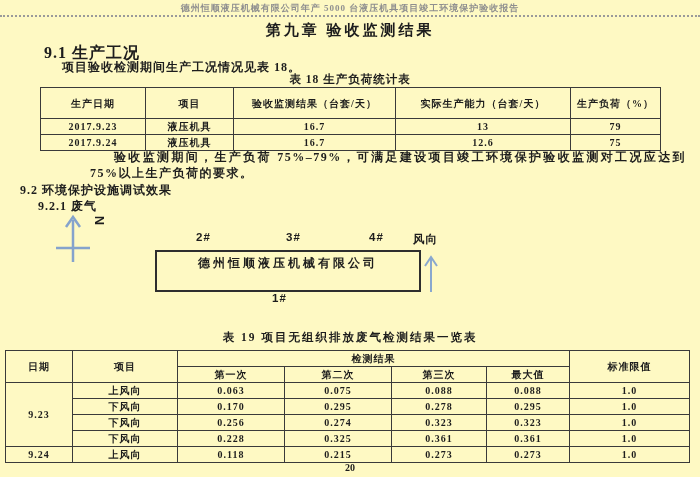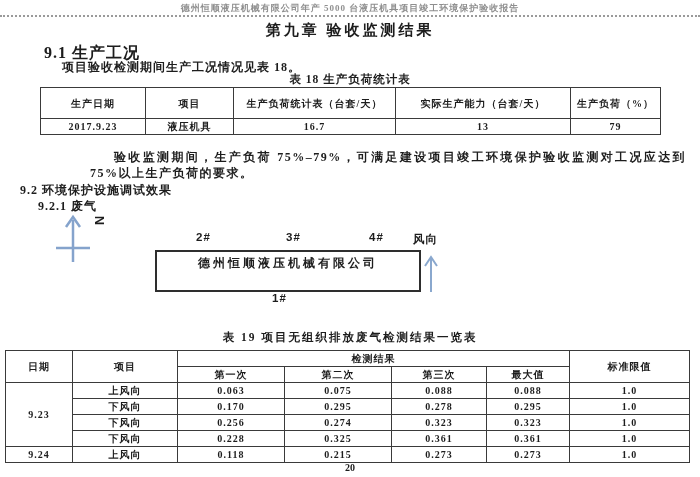--- a/index.html
+++ b/index.html
@@ -3,21 +3,21 @@
 <meta charset="utf-8">
 <style>
   html,body{margin:0;padding:0;}
   body{
     width:700px;height:477px;
     background:#e8e8e8;
     font-family:"Liberation Serif","DejaVu Serif",serif;
     color:#1d1d1d;
   }
   .page{
-    position:relative;width:700px;height:477px;background:#ffffff;overflow:hidden;
+    position:relative;width:700px;height:477px;background:#fef9c3;overflow:hidden;
   }
   .doc-header{
     position:absolute;top:2px;left:0;width:700px;text-align:center;
     font-size:9px;color:#8f8f8f;font-weight:bold;letter-spacing:1px;
   }
   .header-rule{
     position:absolute;top:15px;left:0;width:700px;height:0;
     border-top:2px dotted #9a9a9a;
   }
   .chapter-title{
@@ -86,30 +86,37 @@
         <col style="width:105px">
         <col style="width:88px">
         <col style="width:162px">
         <col style="width:175px">
         <col style="width:90px">
       </colgroup>
     <tbody>
       <tr class="hrow">
         <td>生产日期</td>
         <td>项目</td>
-        <td>生产负荷统计表（台套/天）</td>
+        <td>验收监测结果（台套/天）</td>
         <td>实际生产能力（台套/天）</td>
         <td>生产负荷（%）</td>
       </tr>
       <tr class="drow">
         <td>2017.9.23</td>
         <td>液压机具</td>
         <td>16.7</td>
         <td>13</td>
         <td>79</td>
+      </tr>
+      <tr class="drow">
+        <td>2017.9.24</td>
+        <td>液压机具</td>
+        <td>16.7</td>
+        <td>12.6</td>
+        <td>75</td>
       </tr>
     </tbody>
   </table>
 
   <div class="para">验收监测期间，生产负荷 75%–79%，可满足建设项目竣工环境保护验收监测对工况应达到 75%以上生产负荷的要求。</div>
 
   <div class="h-92">9.2 环境保护设施调试效果</div>
   <div class="h-921">9.2.1 废气</div>
 
   <svg class="north-arrow" width="42" height="54" viewBox="0 0 42 54">

